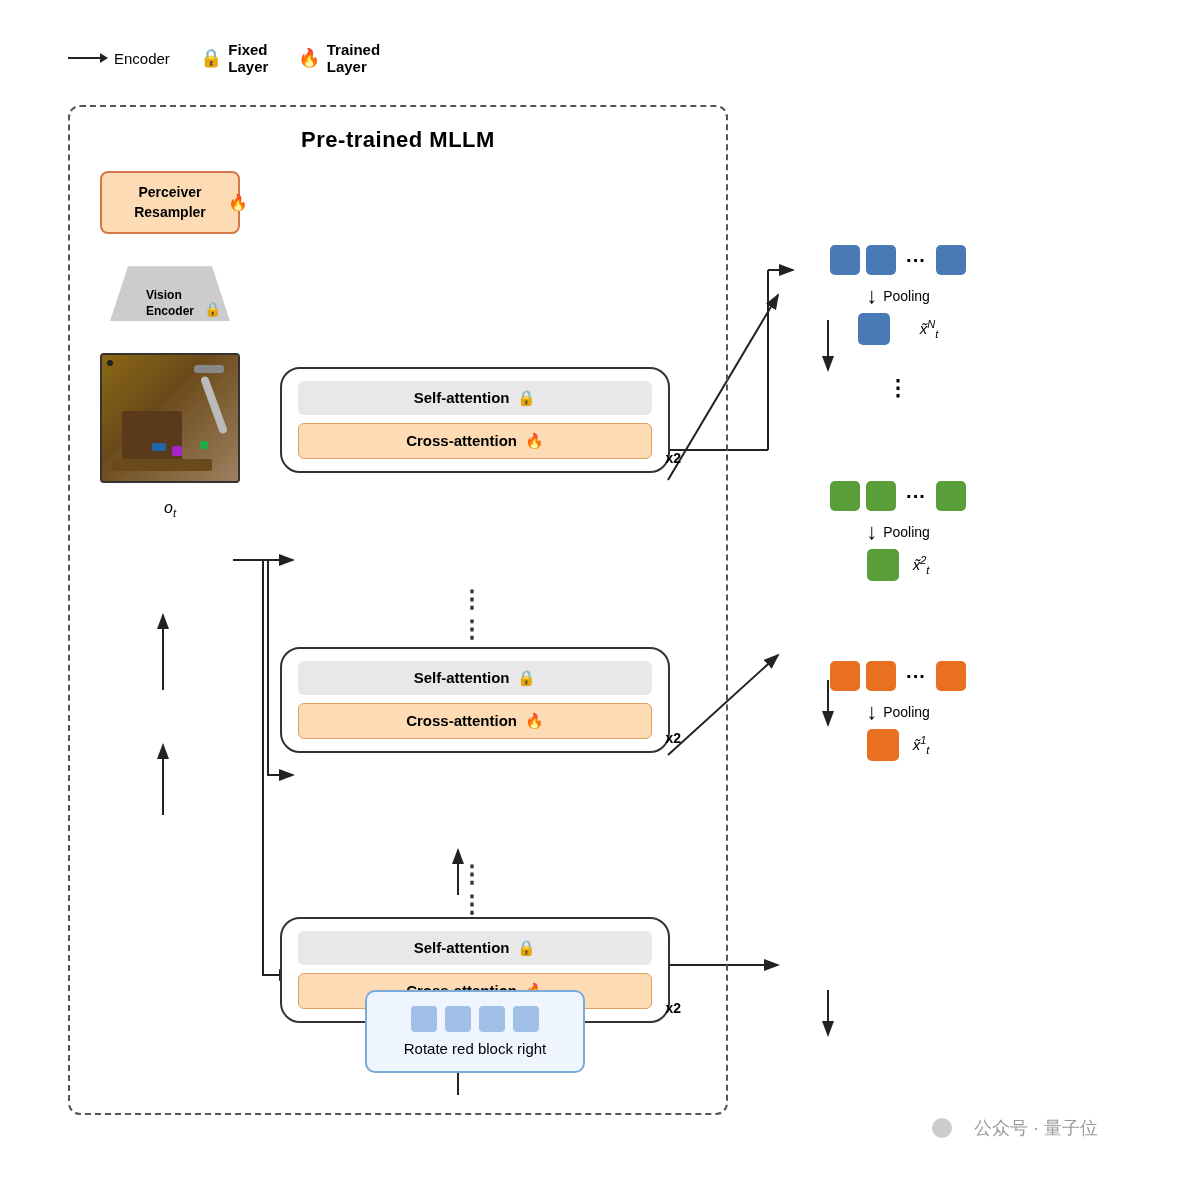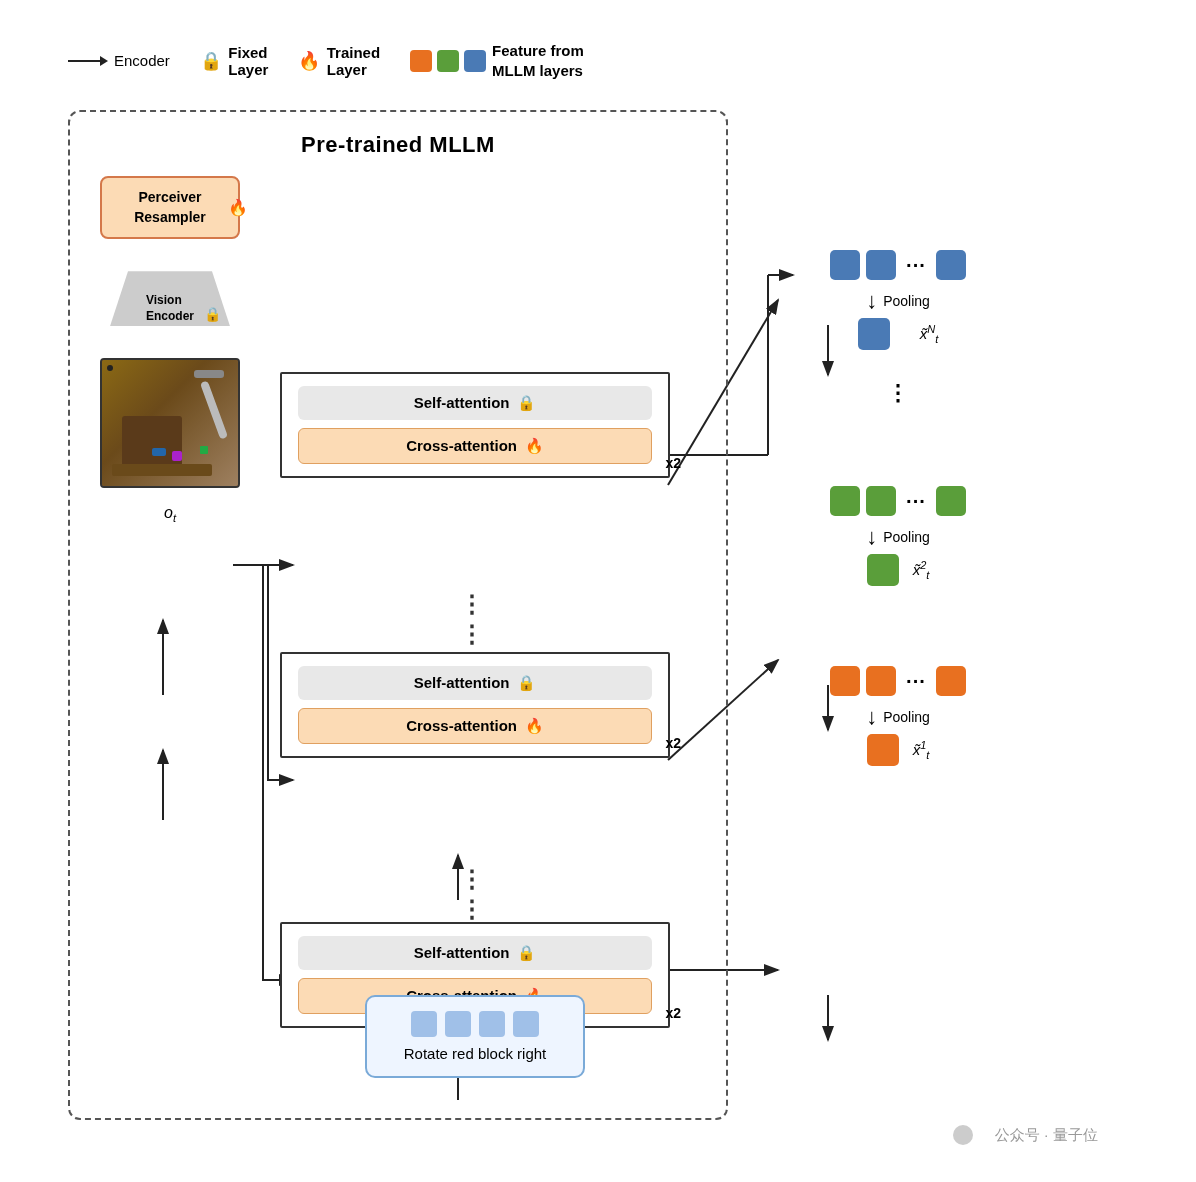--- a/index.html
+++ b/index.html
@@ -173,21 +173,21 @@
     .obs-label {
       font-size: 16px;
       font-style: italic;
       font-weight: 500;
       text-align: center;
       margin-top: 4px;
     }
 
     .layer-block {
       border: 2px solid #333;
-      border-radius: 2px;
+      border-radius: 20px;
       padding: 12px 16px;
       background: #fff;
       margin-bottom: 0;
       position: relative;
     }
 
     .self-attn-box {
       background: #e8e8e8;
       border-radius: 6px;
       padding: 8px 16px;
@@ -314,21 +314,21 @@
       width: 100%;
       height: 100%;
       pointer-events: none;
     }
 
     
     .watermark {
       position: absolute;
       bottom: 15px;
       right: 30px;
-      font-size: 15px;
+      font-size: 18px;
       color: #999;
       display: flex;
       align-items: center;
       gap: 22px;
     }
     .wm-icon {
       width: 20px;
       height: 20px;
       background: #ccc;
       border-radius: 50%;
@@ -356,28 +356,20 @@
       <span>Encoder</span>
     </div>
     <div class="legend-item">
       <span class="lock-icon">🔒</span>
       <span style="font-weight:700;">Fixed<br>Layer</span>
     </div>
     <div class="legend-item">
       <span class="fire-icon">🔥</span>
       <span style="font-weight:700;">Trained<br>Layer</span>
     </div>
-    <div class="legend-item">
-      <div class="color-squares">
-        <div class="sq sq-orange"></div>
-        <div class="sq sq-green"></div>
-        <div class="sq sq-blue"></div>
-      </div>
-      <span class="legend-feature-text">Feature from<br>MLLM layers</span>
-    </div>
   </div>
 
   <div class="diagram-wrapper">
     <svg class="svg-overlay" viewBox="0 0 1060 1050">
       <defs>
         <marker id="arrowhead" markerWidth="8" markerHeight="6" refX="7" refY="3" orient="auto">
           <polygon points="0 0, 8 3, 0 6" fill="#222"></polygon>
         </marker>
         <marker id="arrowhead-sm" markerWidth="7" markerHeight="5" refX="6" refY="2.5" orient="auto">
           <polygon points="0 0, 7 2.5, 0 5" fill="#222"></polygon>

